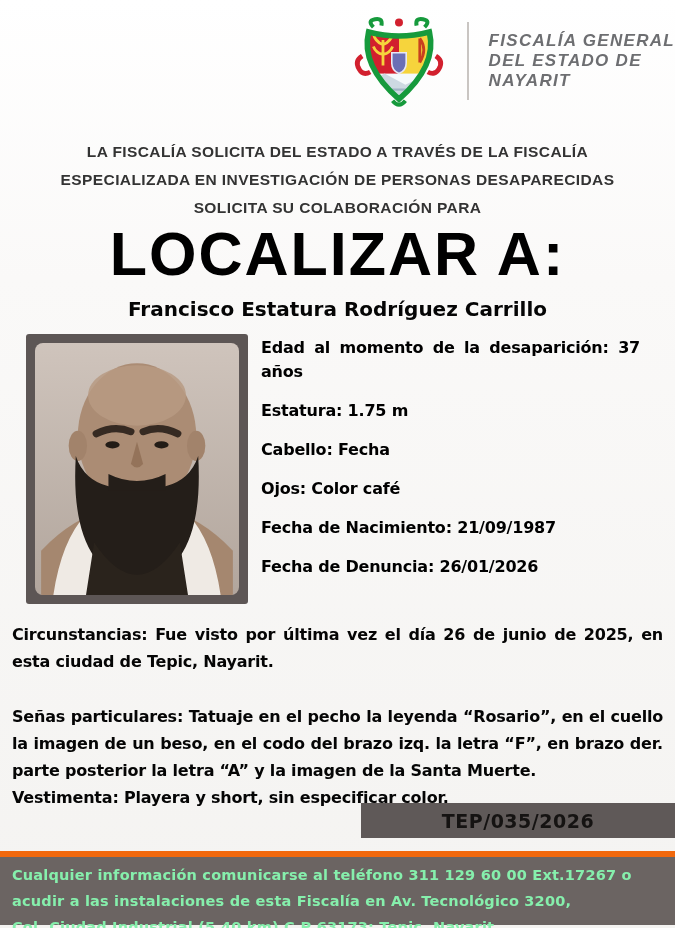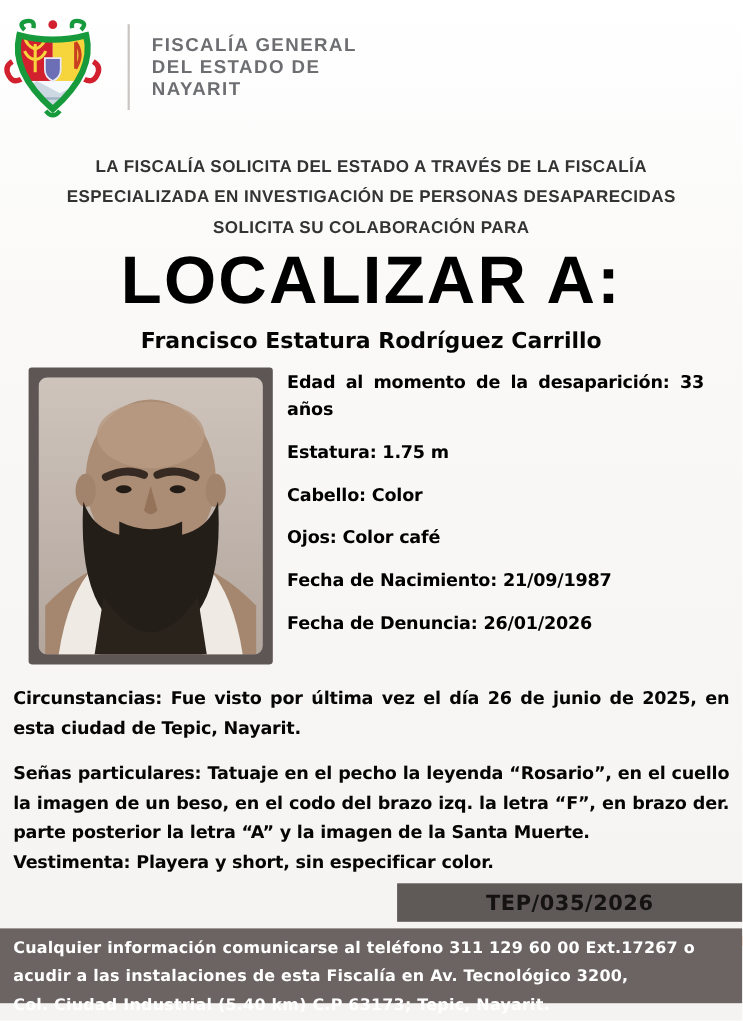--- a/index.html
+++ b/index.html
@@ -14,22 +14,22 @@
   .poster{
     position:relative;
     width:675px;height:928px;
     background:linear-gradient(#ffffff 0%,#faf9f8 30%,#f4f3f1 100%);
     overflow:hidden;
     font-family:"DejaVu Sans",sans-serif;
     color:#000;
   }
   
   .logo-row{
-    display:flex;justify-content:flex-start;align-items:center;
-    gap:20px;height:122px;
+    display:flex;justify-content:flex-end;align-items:center;
+    gap:20px;height:122px;font-style:italic;
   }
   .emblem{width:96px;height:90px;flex:0 0 auto;}
   .logo-divider{width:2px;height:78px;background:#c9c5c2;}
   .wordmark{
     font-family:"Liberation Sans",sans-serif;
     font-weight:bold;font-size:17px;line-height:20px;
     letter-spacing:1.3px;color:var(--brand-gray);
   }
   
   .intro{
@@ -59,33 +59,33 @@
   .detail-row{
     font-weight:bold;font-size:16px;line-height:24px;
     text-align:justify;margin-bottom:15px;letter-spacing:-0.2px;
   }
   
   .para{
     padding:0 12px;font-weight:bold;font-size:16px;line-height:27px;
     text-align:justify;letter-spacing:-0.2px;color:#050505;
   }
   .para-circumstances{margin-top:17px;}
-  .para-signs{margin-top:14px;}
+  .para-signs{margin-top:28px;}
   .para-clothing{margin-top:0;text-align:left;}
   
   .case-badge{
     position:absolute;top:803px;right:0;
     width:314px;height:35px;background:var(--badge-bg);
     display:flex;align-items:center;justify-content:center;
     font-weight:bold;font-size:19px;color:#151312;letter-spacing:.5px;
   }
   .orange-bar{position:absolute;left:0;bottom:68px;width:675px;height:9px;background:var(--accent-orange);}
   .footer{
-    position:absolute;left:0;bottom:16px;width:675px;height:68px;
-    background:var(--footer-bg);color:#ffffff;
+    position:absolute;left:0;bottom:3px;width:675px;height:68px;
+    background:var(--footer-bg);color:#86efac;
     font-weight:bold;font-size:14.5px;line-height:26px;
     padding:5px 10px 0 12px;letter-spacing:.2px;
   }
 </style>
 </head>
 <body>
 
 <div class="poster">
 
   <div class="logo-row">
@@ -170,23 +170,23 @@
 
         <path d="M100,98 L94,120 Q100,127 106,120 Z" fill="#94735a"></path>
 
         <path d="M40,112 Q36,180 58,212 Q78,234 100,236 Q122,234 142,212 Q164,180 160,112 Q152,136 128,142 L72,142 Q48,136 40,112 Z" fill="#241e19"></path>
         <path d="M72,130 Q100,144 128,130 L128,146 L72,146 Z" fill="#241e19"></path>
 
         <path d="M58,198 Q100,262 142,198 L150,250 L50,250 Z" fill="#2a231c"></path>
       </svg>
     </div>
     <div class="details">
-      <div class="detail-row">Edad al momento de la desaparición: 33 años</div>
+      <div class="detail-row">Edad al momento de la desaparición: 37 años</div>
       <div class="detail-row">Estatura: 1.75 m</div>
-      <div class="detail-row">Cabello: Color</div>
+      <div class="detail-row">Cabello: Fecha</div>
       <div class="detail-row">Ojos: Color café</div>
       <div class="detail-row">Fecha de Nacimiento: 21/09/1987</div>
       <div class="detail-row">Fecha de Denuncia: 26/01/2026</div>
     </div>
   </div>
 
   <p class="para para-circumstances">Circunstancias: Fue visto por última vez el día 26 de junio de 2025, en esta ciudad de Tepic, Nayarit.</p>
 
   <p class="para para-signs">Señas particulares: Tatuaje en el pecho la leyenda “Rosario”, en el cuello la imagen de un beso, en el codo del brazo izq. la letra “F”, en brazo der. parte posterior la letra “A” y la imagen de la Santa Muerte.</p>
   <p class="para para-clothing">Vestimenta: Playera y short, sin especificar color.</p>

